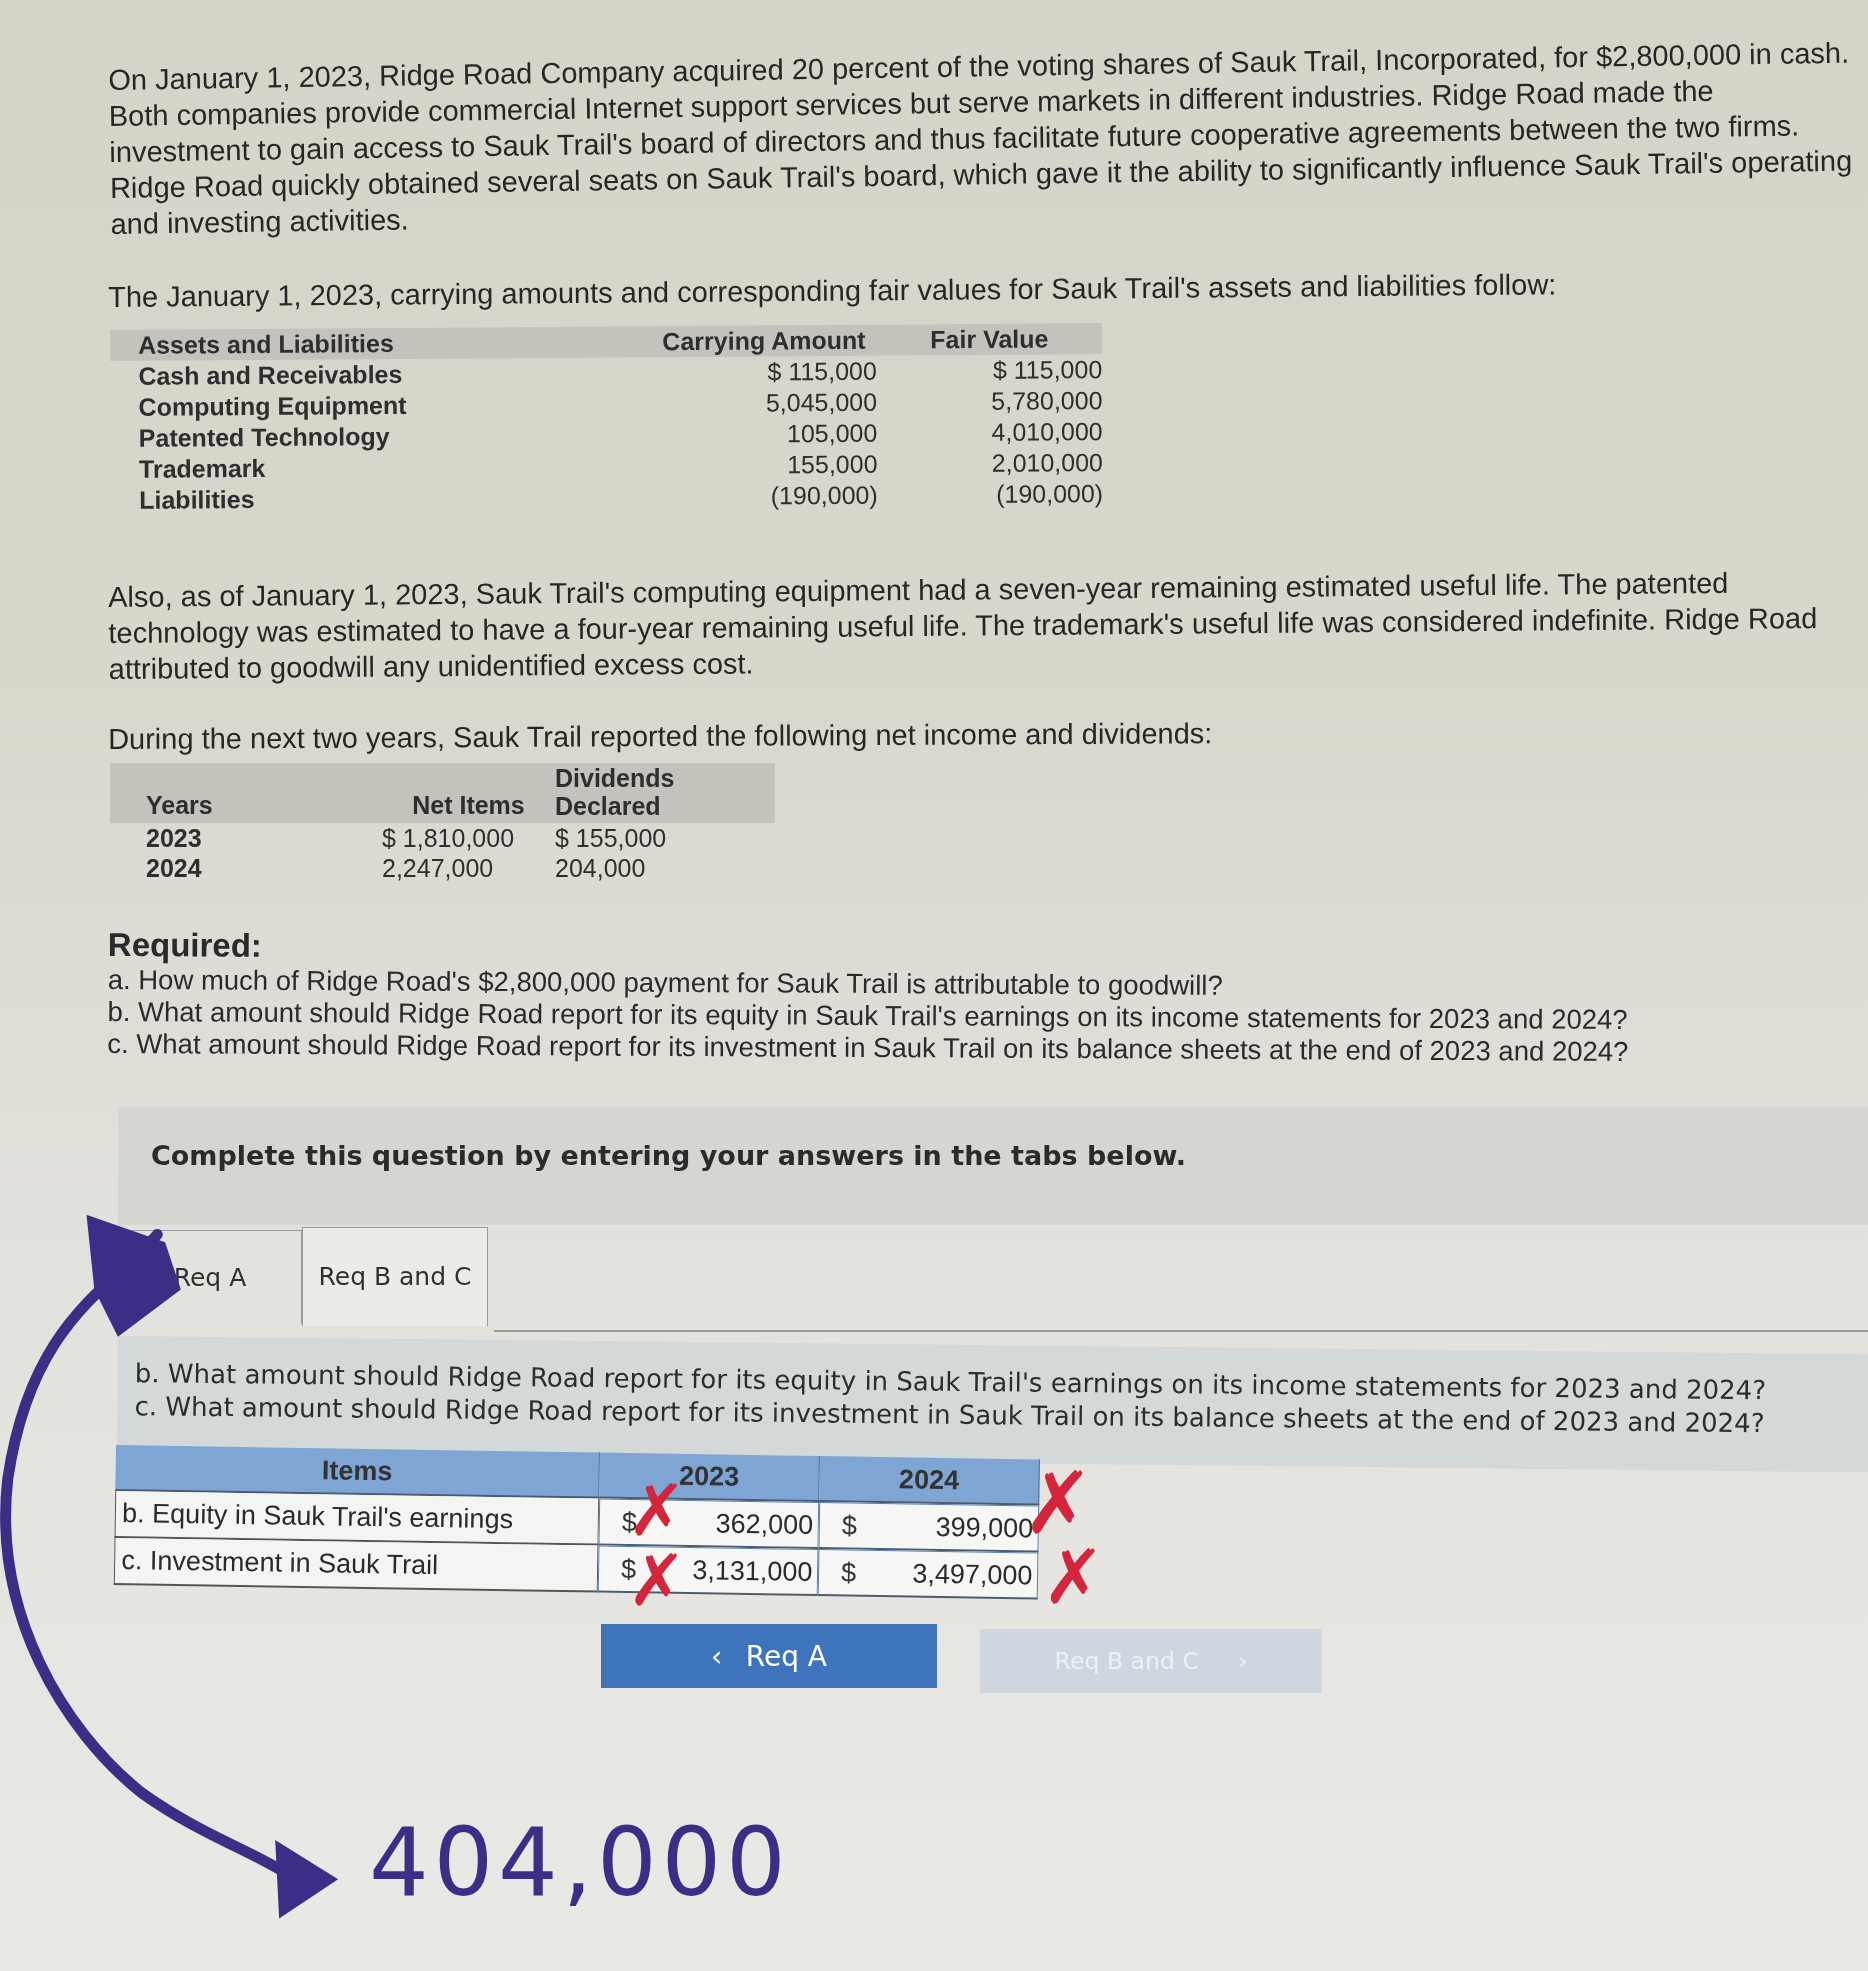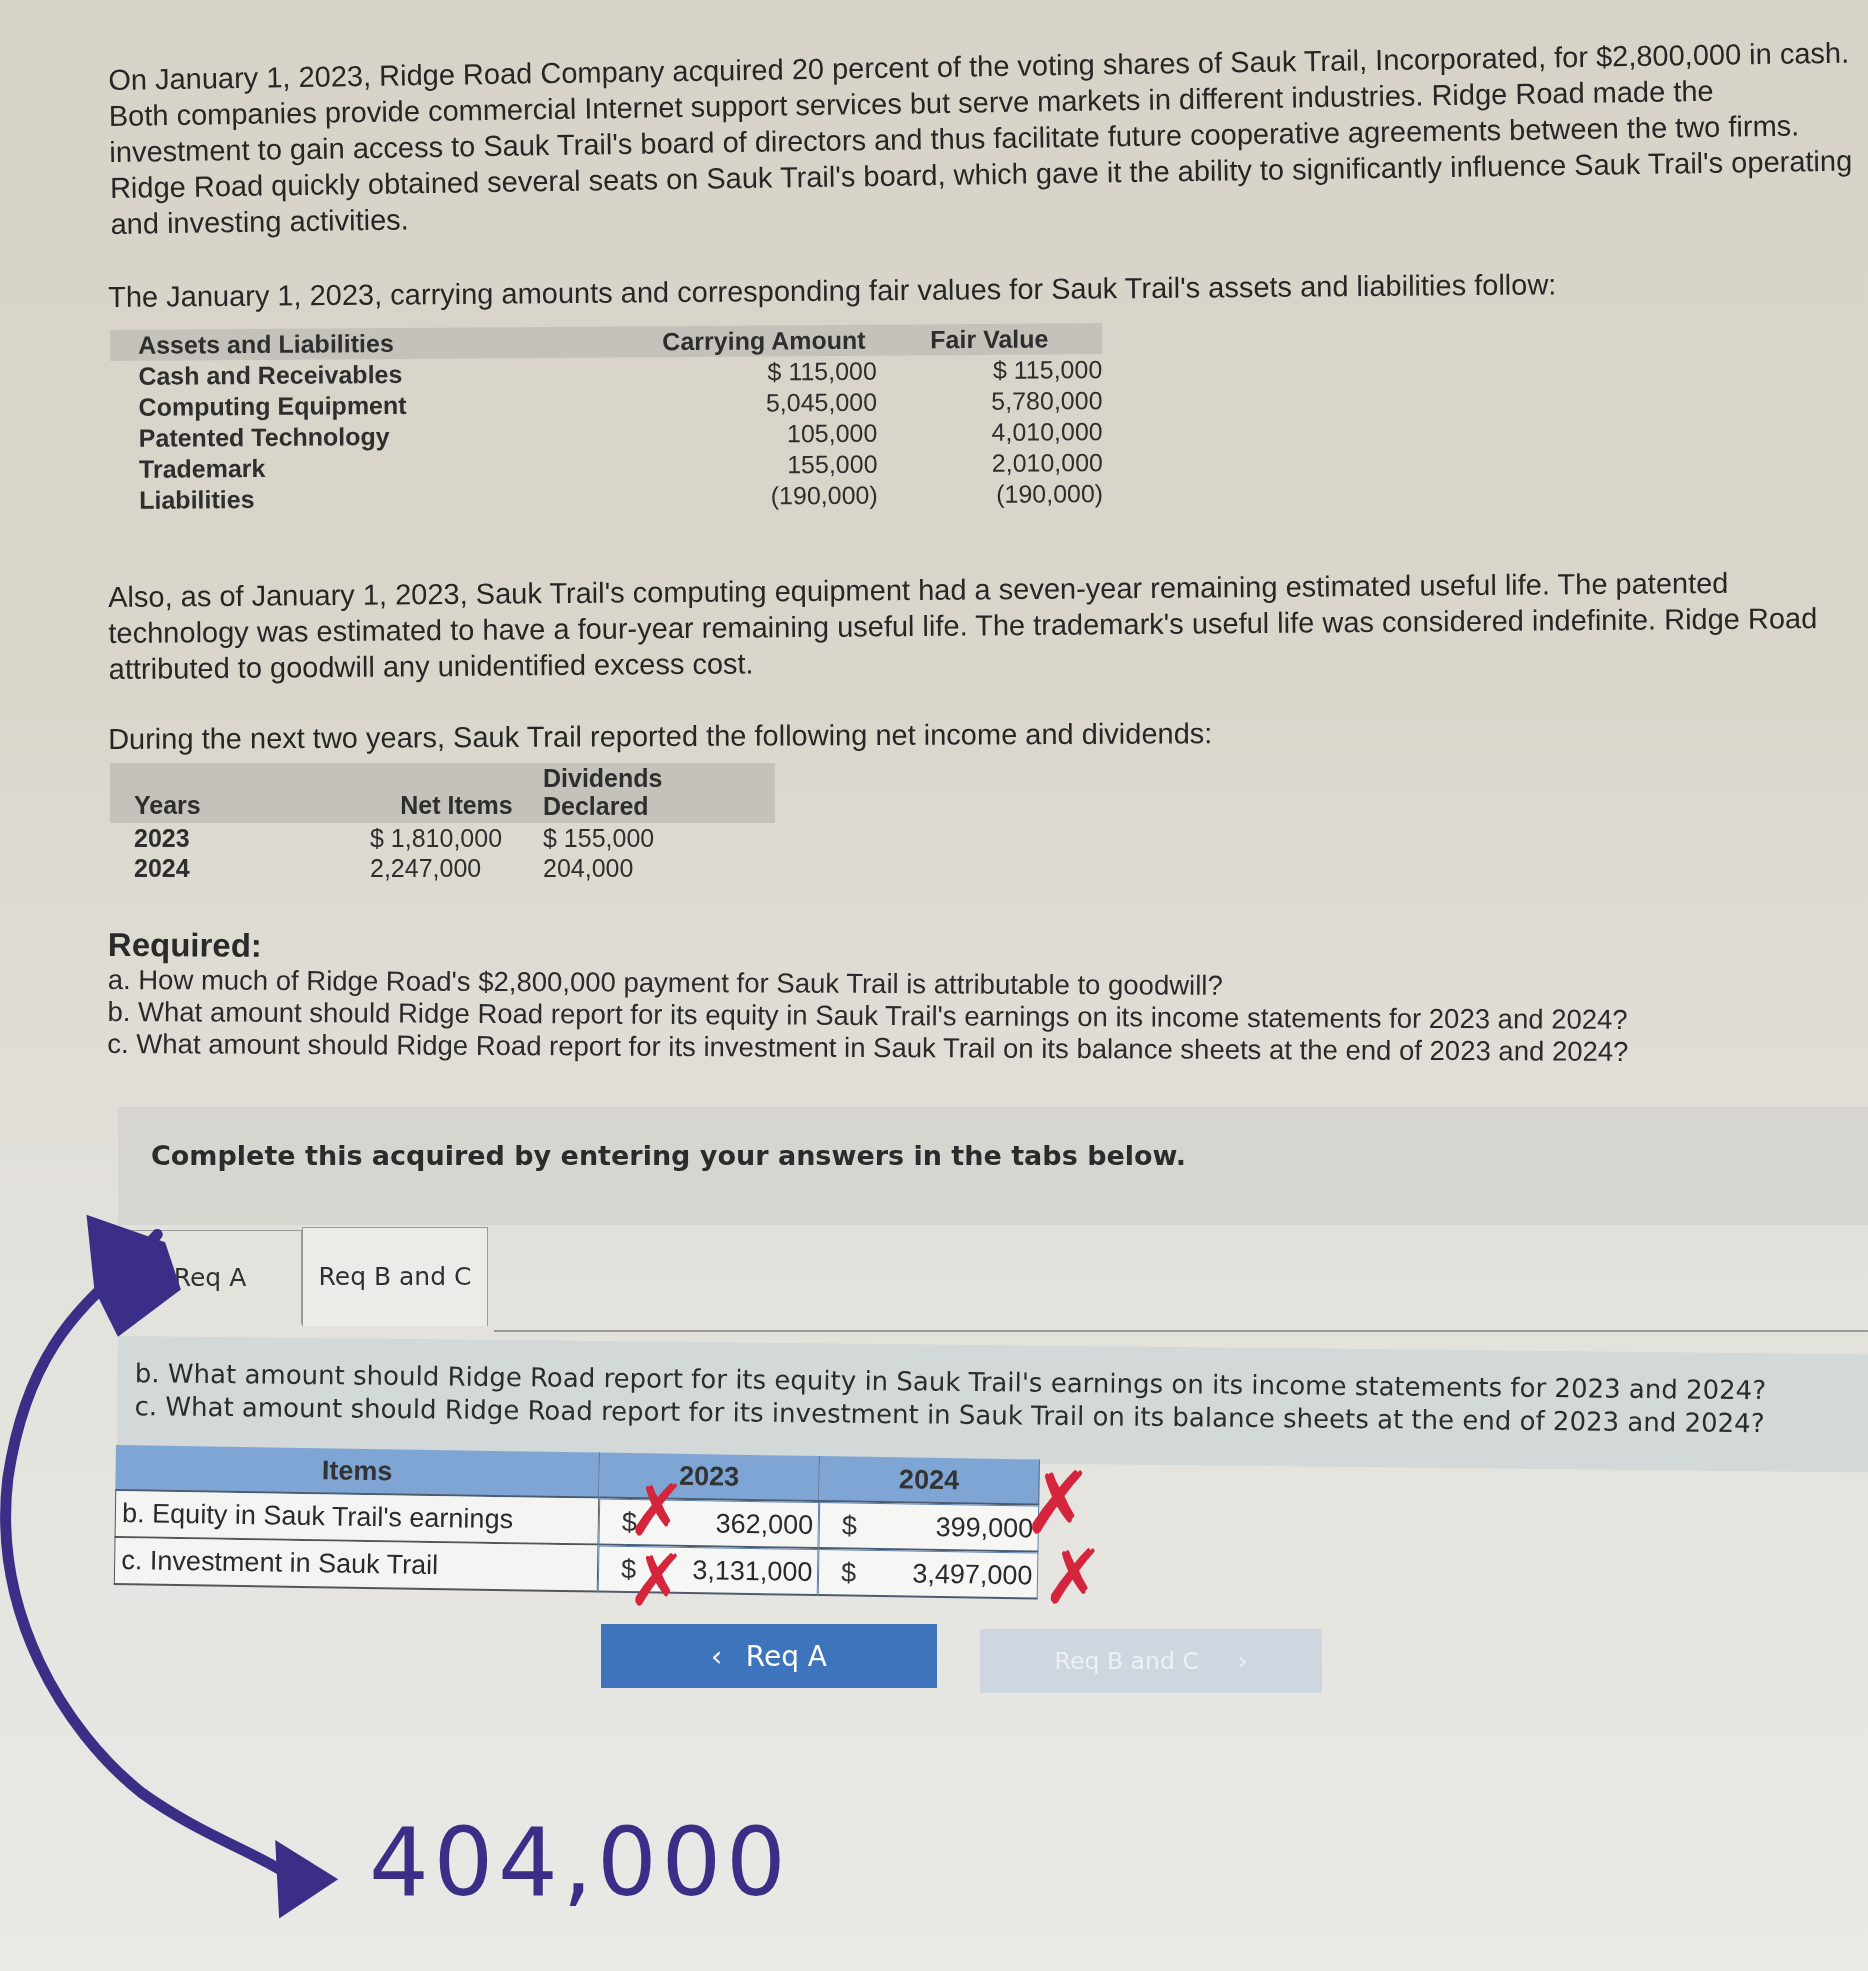--- a/index.html
+++ b/index.html
@@ -19,21 +19,21 @@
   .t1 { left: 110px; top: 330px; width: 992px; transform: rotate(-0.4deg); transform-origin: left top; }
   .t1 .row { display: flex; height: 31px; align-items: center; }
   .t1 .c0 { width: 519px; padding-left: 28px; }
   .t1 .c1 { width: 228px; text-align: right; font-weight: normal; }
   .t1 .c2 { width: 228px; text-align: right; font-weight: normal; }
   .t1 .hdr .c1, .t1 .hdr .c2 { font-weight: bold; text-align: center; }
 
   .t2 { left: 110px; top: 763px; width: 665px; }
   .t2 .row { display: flex; height: 30px; align-items: center; }
   .t2 .hdr { height: 60px; align-items: flex-end; padding-bottom: 3.1px; box-sizing: border-box; }
-  .t2 .c0 { width: 236px; padding-left: 24px; }
+  .t2 .c0 { width: 236px; padding-left: 36px; }
   .t2 .c1 { width: 173px; text-align: left; font-weight: normal; }
   .t2 .c2 { width: 204px; text-align: left; font-weight: normal; }
   .t2 .hdr .c1 { font-weight: bold; text-align: center; }
   .t2 .hdr .c2 { font-weight: bold; text-align: left; line-height: 28px; }
 
   .required { position: absolute; left: 108px; top: 925px; width: 1745px; transform: rotate(0.3deg); transform-origin: left top; }
   .required .title { font-size: 33px; font-weight: bold; line-height: 39px; }
   .required .q { font-size: 27.5px; line-height: 32px; }
 
   .instr-box { position: absolute; left: 118px; top: 1107px; width: 1761px; height: 118px; background: #d6d5d0; }
@@ -125,21 +125,21 @@
 </div>
 
 <div class="required">
   <div class="title">Required:</div>
   <div class="q">a. How much of Ridge Road's $2,800,000 payment for Sauk Trail is attributable to goodwill?</div>
   <div class="q">b. What amount should Ridge Road report for its equity in Sauk Trail's earnings on its income statements for 2023 and 2024?</div>
   <div class="q">c. What amount should Ridge Road report for its investment in Sauk Trail on its balance sheets at the end of 2023 and 2024?</div>
 </div>
 
 <div class="instr-box">
-  <div class="instr">Complete this acquired by entering your answers in the tabs below.</div>
+  <div class="instr">Complete this question by entering your answers in the tabs below.</div>
 </div>
 
 <div class="tabs">
   <div class="tab">Req A</div>
   <div class="tab active">Req B and C</div>
 </div>
 <div class="tab-line"></div>
 
 <div class="qbox">
   <div class="qt qb">b. What amount should Ridge Road report for its equity in Sauk Trail's earnings on its income statements for 2023 and 2024?</div>

